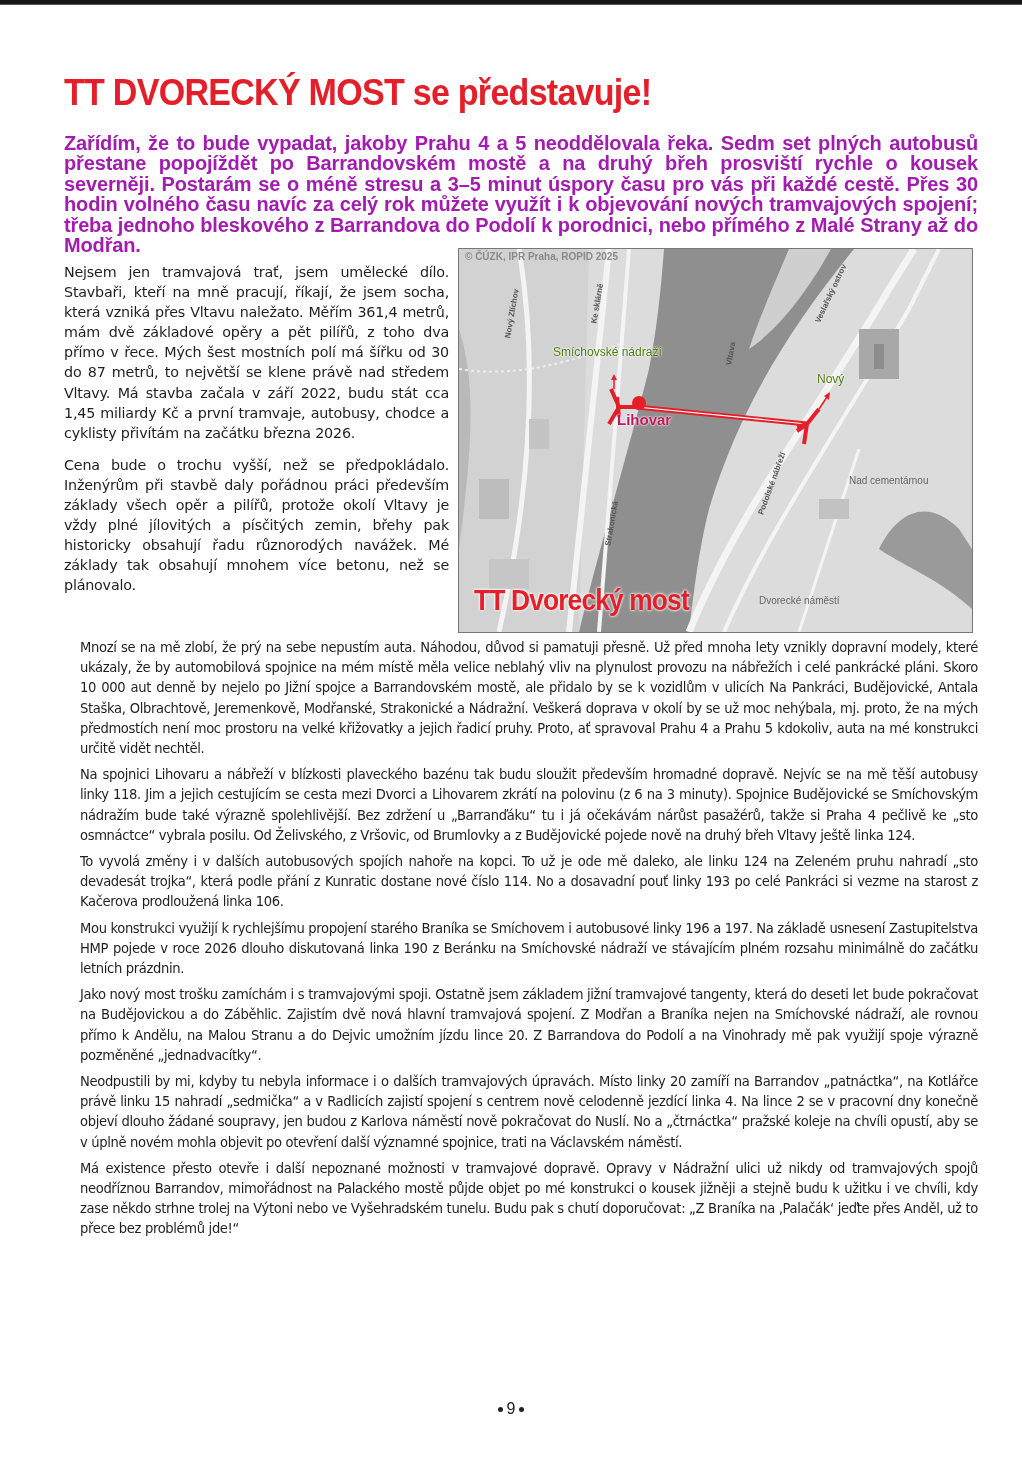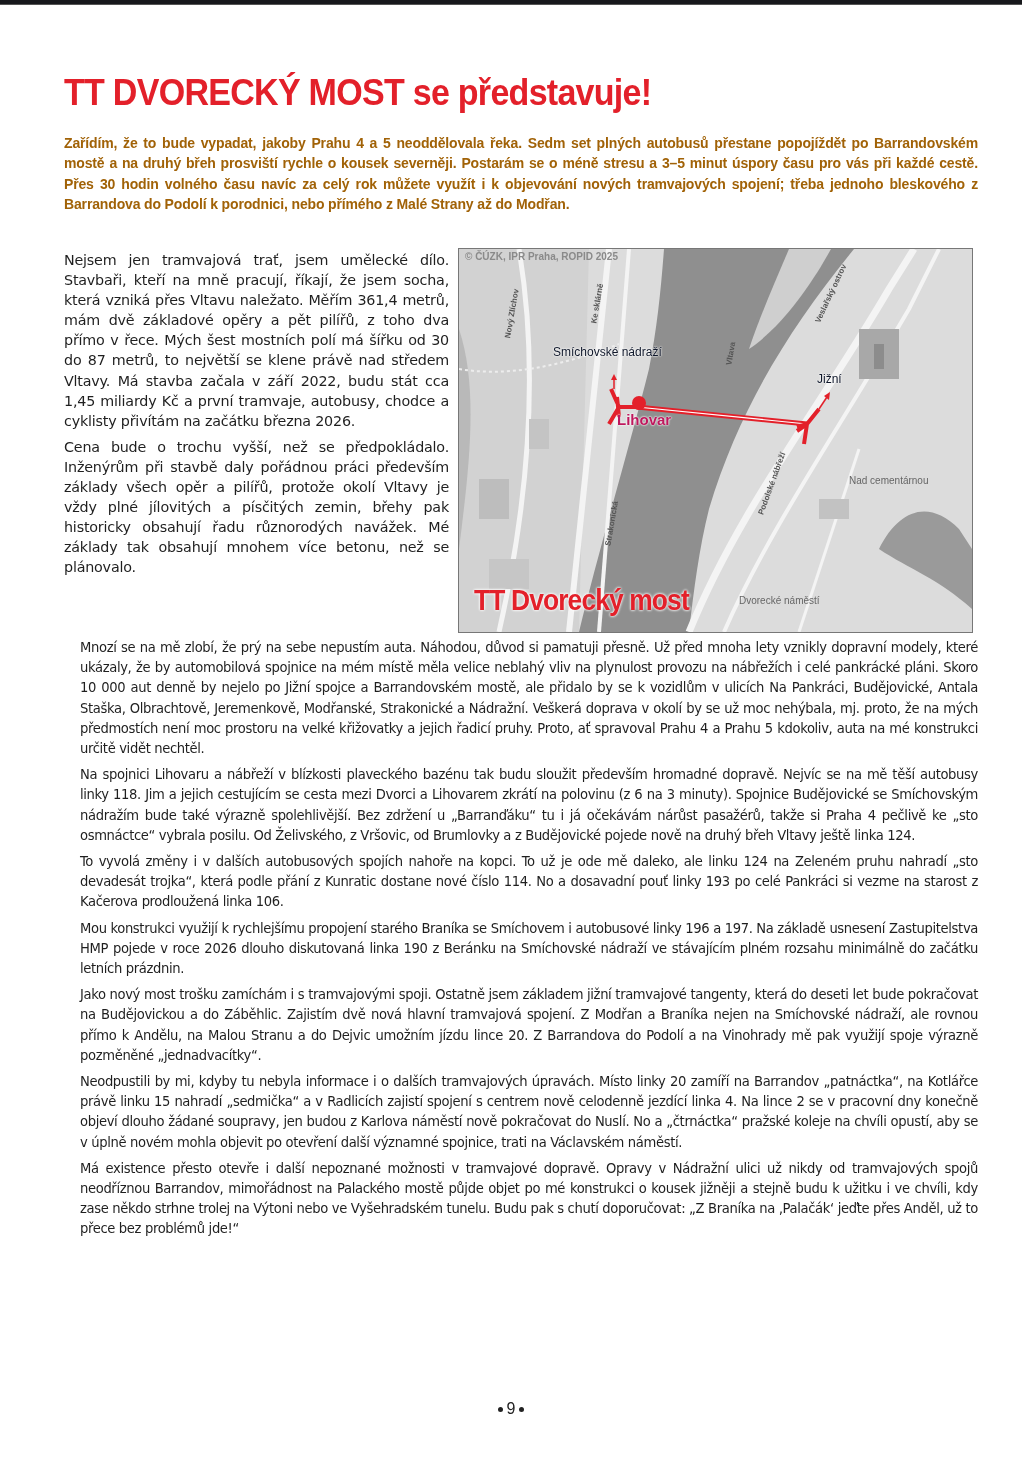--- a/index.html
+++ b/index.html
@@ -10,46 +10,46 @@
   }
   .topbar { position:absolute; left:0; top:0; width:1022px; height:4px; background:#17181c; border-bottom:1px solid #555; }
   .title {
     position:absolute; left:64px; top:72px; margin:0;
     font-family:"Liberation Sans", sans-serif; font-weight:700; font-size:37px;
     color:#e3202a; letter-spacing:-0.8px; transform:scaleX(0.92); transform-origin:left top;
     white-space:nowrap;
   }
   .lead {
     position:absolute; left:64px; top:133px; width:914px; margin:0;
-    font-family:"Liberation Sans", sans-serif; font-weight:700; font-size:14px; line-height:20.4px;
-    text-align:justify; color:#a16207; letter-spacing:-0.15px;
+    font-family:"Liberation Sans", sans-serif; font-weight:700; font-size:20px; line-height:20.4px;
+    text-align:justify; color:#a21caf; letter-spacing:-0.15px;
   }
   .col-left {
     position:absolute; left:64px; top:250px; width:385px;
   }
   .col-left p {
-    margin:0 0 6px 0; font-family:"DejaVu Sans", sans-serif; font-size:14.3px; line-height:20.1px;
+    margin:12px 0 6px 0; font-family:"DejaVu Sans", sans-serif; font-size:14.3px; line-height:20.1px;
     text-align:justify; letter-spacing:-0.2px; color:#1f1f1f; hyphens:auto;
   }
   .map {
     position:absolute; left:458px; top:248px; width:513px; height:383px;
     border:1px solid #777; background:#d9d9d9; overflow:hidden;
   }
   .map svg { display:block; }
   .map-credit {
     position:absolute; left:6px; top:2px; font-family:"Liberation Sans",sans-serif; font-weight:700;
     font-size:10px; color:#8a8a8a;
   }
   .map-title {
     position:absolute; left:15px; top:334px; font-family:"Liberation Sans",sans-serif; font-weight:700;
     font-size:30px; color:#e3202a; letter-spacing:-1px; transform:scaleX(0.88); transform-origin:left top;
     text-shadow:0 0 3px #fff, 0 0 3px #fff; white-space:nowrap;
   }
   .map-lbl { position:absolute; font-family:"Liberation Sans",sans-serif; white-space:nowrap; }
-  .lbl-red { color:#0f172a; font-size:12px; text-shadow:0 0 2px #fff,0 0 2px #fff; }
+  .lbl-red { color:#4d7c0f; font-size:12px; text-shadow:0 0 2px #fff,0 0 2px #fff; }
   .lbl-red-bold { color:#be185d; font-size:15px; font-weight:700; text-shadow:0 0 2px #fff,0 0 2px #fff; }
   .lbl-street { color:#555; font-size:8px; font-weight:700; }
   .lbl-area { color:#666; font-size:10px; }
   .body {
     position:absolute; left:64px; top:637px; width:914px;
   }
   .body p {
     margin:0 0 6px 16px; font-family:"DejaVu Sans Condensed","DejaVu Sans",sans-serif; font-size:14.6px; line-height:20.2px;
     text-align:justify; letter-spacing:-0.35px; color:#1f1f1f;
   }
@@ -107,23 +107,23 @@
     <path d="M338 178 L348 175 L360 160 M348 175 L345 195 M348 175 L338 182" stroke="#e3202a" stroke-width="4" fill="none"></path>
     <circle cx="180" cy="154" r="7" fill="#e3202a"></circle>
     <path d="M155 140 L155 128" stroke="#e3202a" stroke-width="1.5" fill="none"></path>
     <path d="M152 131 L155 125 L158 131 Z" fill="#e3202a"></path>
     <path d="M360 160 L368 148" stroke="#e3202a" stroke-width="1.5" fill="none"></path>
     <path d="M365 147 L371 143 L370 151 Z" fill="#e3202a"></path>
   </svg>
   <div class="map-credit">© ČÚZK, IPR Praha, ROPID 2025</div>
   <div class="map-lbl lbl-red" style="left:94px; top:96px;">Smíchovské nádraží</div>
   <div class="map-lbl lbl-red-bold" style="left:158px; top:162px;">Lihovar</div>
-  <div class="map-lbl lbl-red" style="left:358px; top:123px;">Jižní</div>
+  <div class="map-lbl lbl-red" style="left:358px; top:123px;">Nový</div>
   <div class="map-lbl lbl-area" style="left:390px; top:226px;">Nad cementárnou</div>
-  <div class="map-lbl lbl-area" style="left:280px; top:346px;">Dvorecké náměstí</div>
+  <div class="map-lbl lbl-area" style="left:300px; top:346px;">Dvorecké náměstí</div>
   <div class="map-lbl lbl-street" style="left:28px; top:60px; transform:rotate(-80deg);">Nový Zlíchov</div>
   <div class="map-lbl lbl-street" style="left:118px; top:50px; transform:rotate(-80deg);">Ke sklárně</div>
   <div class="map-lbl lbl-street" style="left:260px; top:100px; transform:rotate(-80deg);">Vltava</div>
   <div class="map-lbl lbl-street" style="left:340px; top:40px; transform:rotate(-65deg);">Veslařský ostrov</div>
   <div class="map-lbl lbl-street" style="left:280px; top:230px; transform:rotate(-70deg);">Podolské nábřeží</div>
   <div class="map-lbl lbl-street" style="left:130px; top:270px; transform:rotate(-80deg);">Strakonická</div>
   <div class="map-title">TT Dvorecký most</div>
 </div>
 
 <div class="body">

